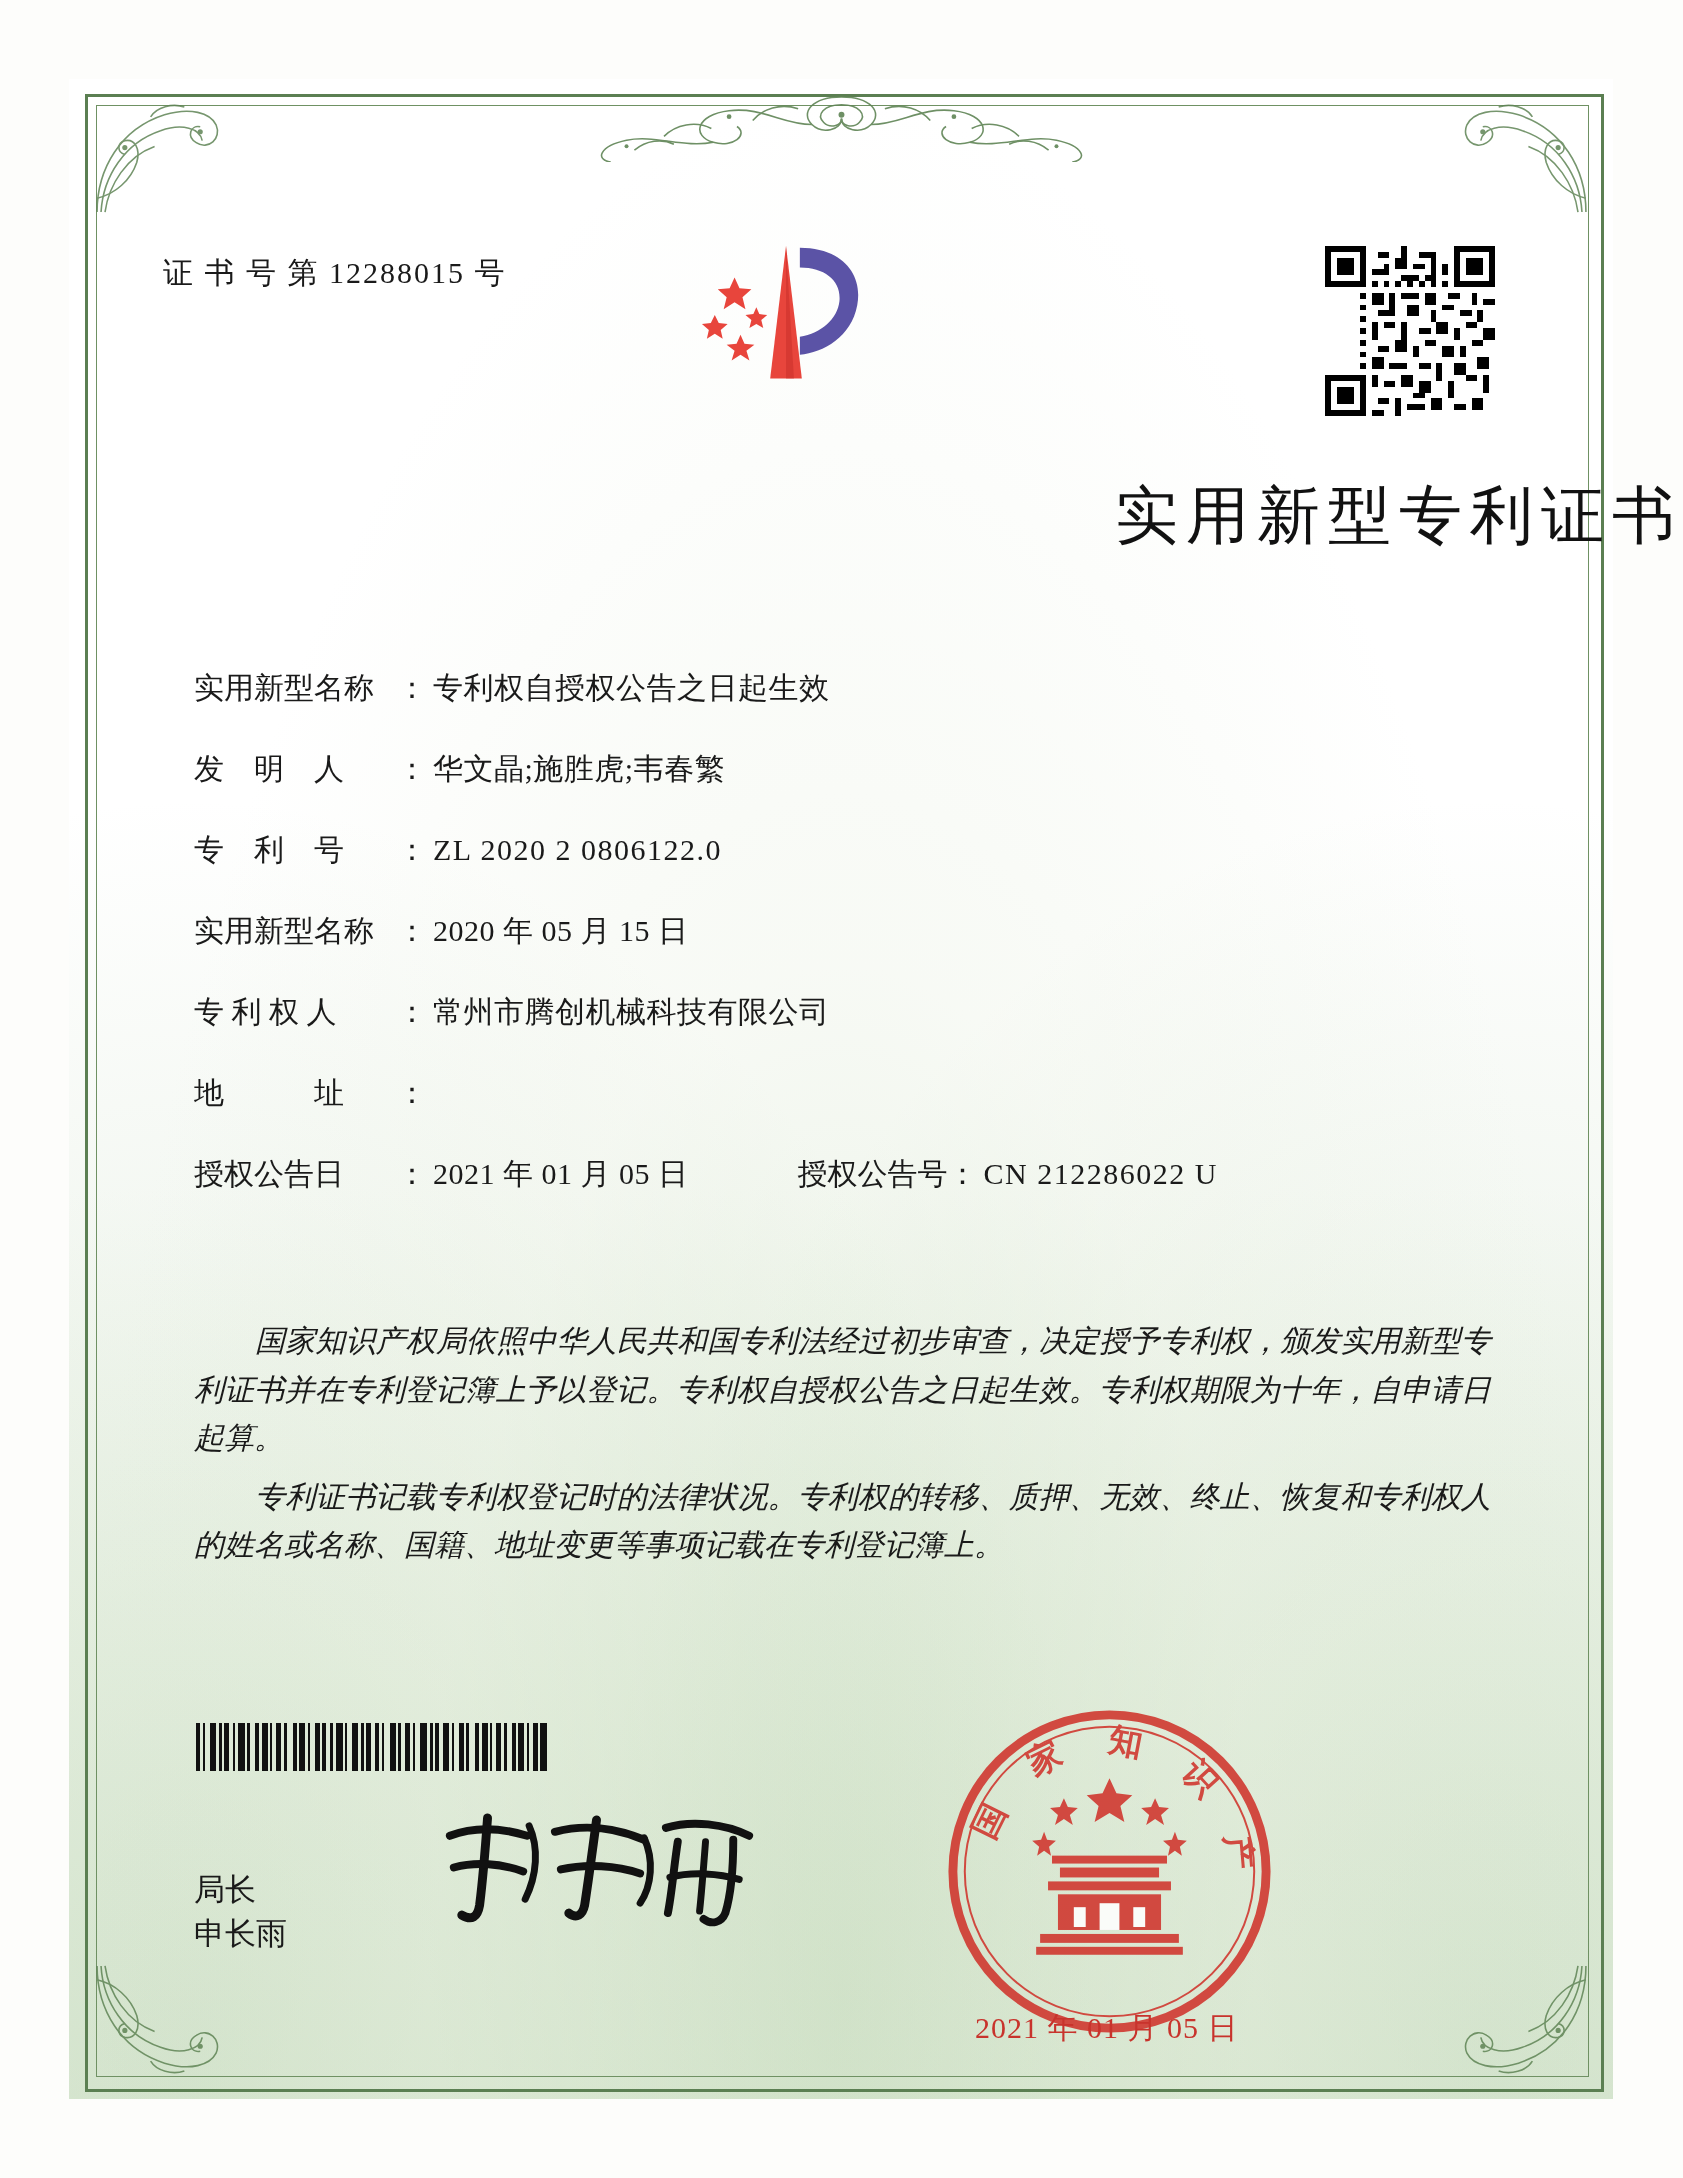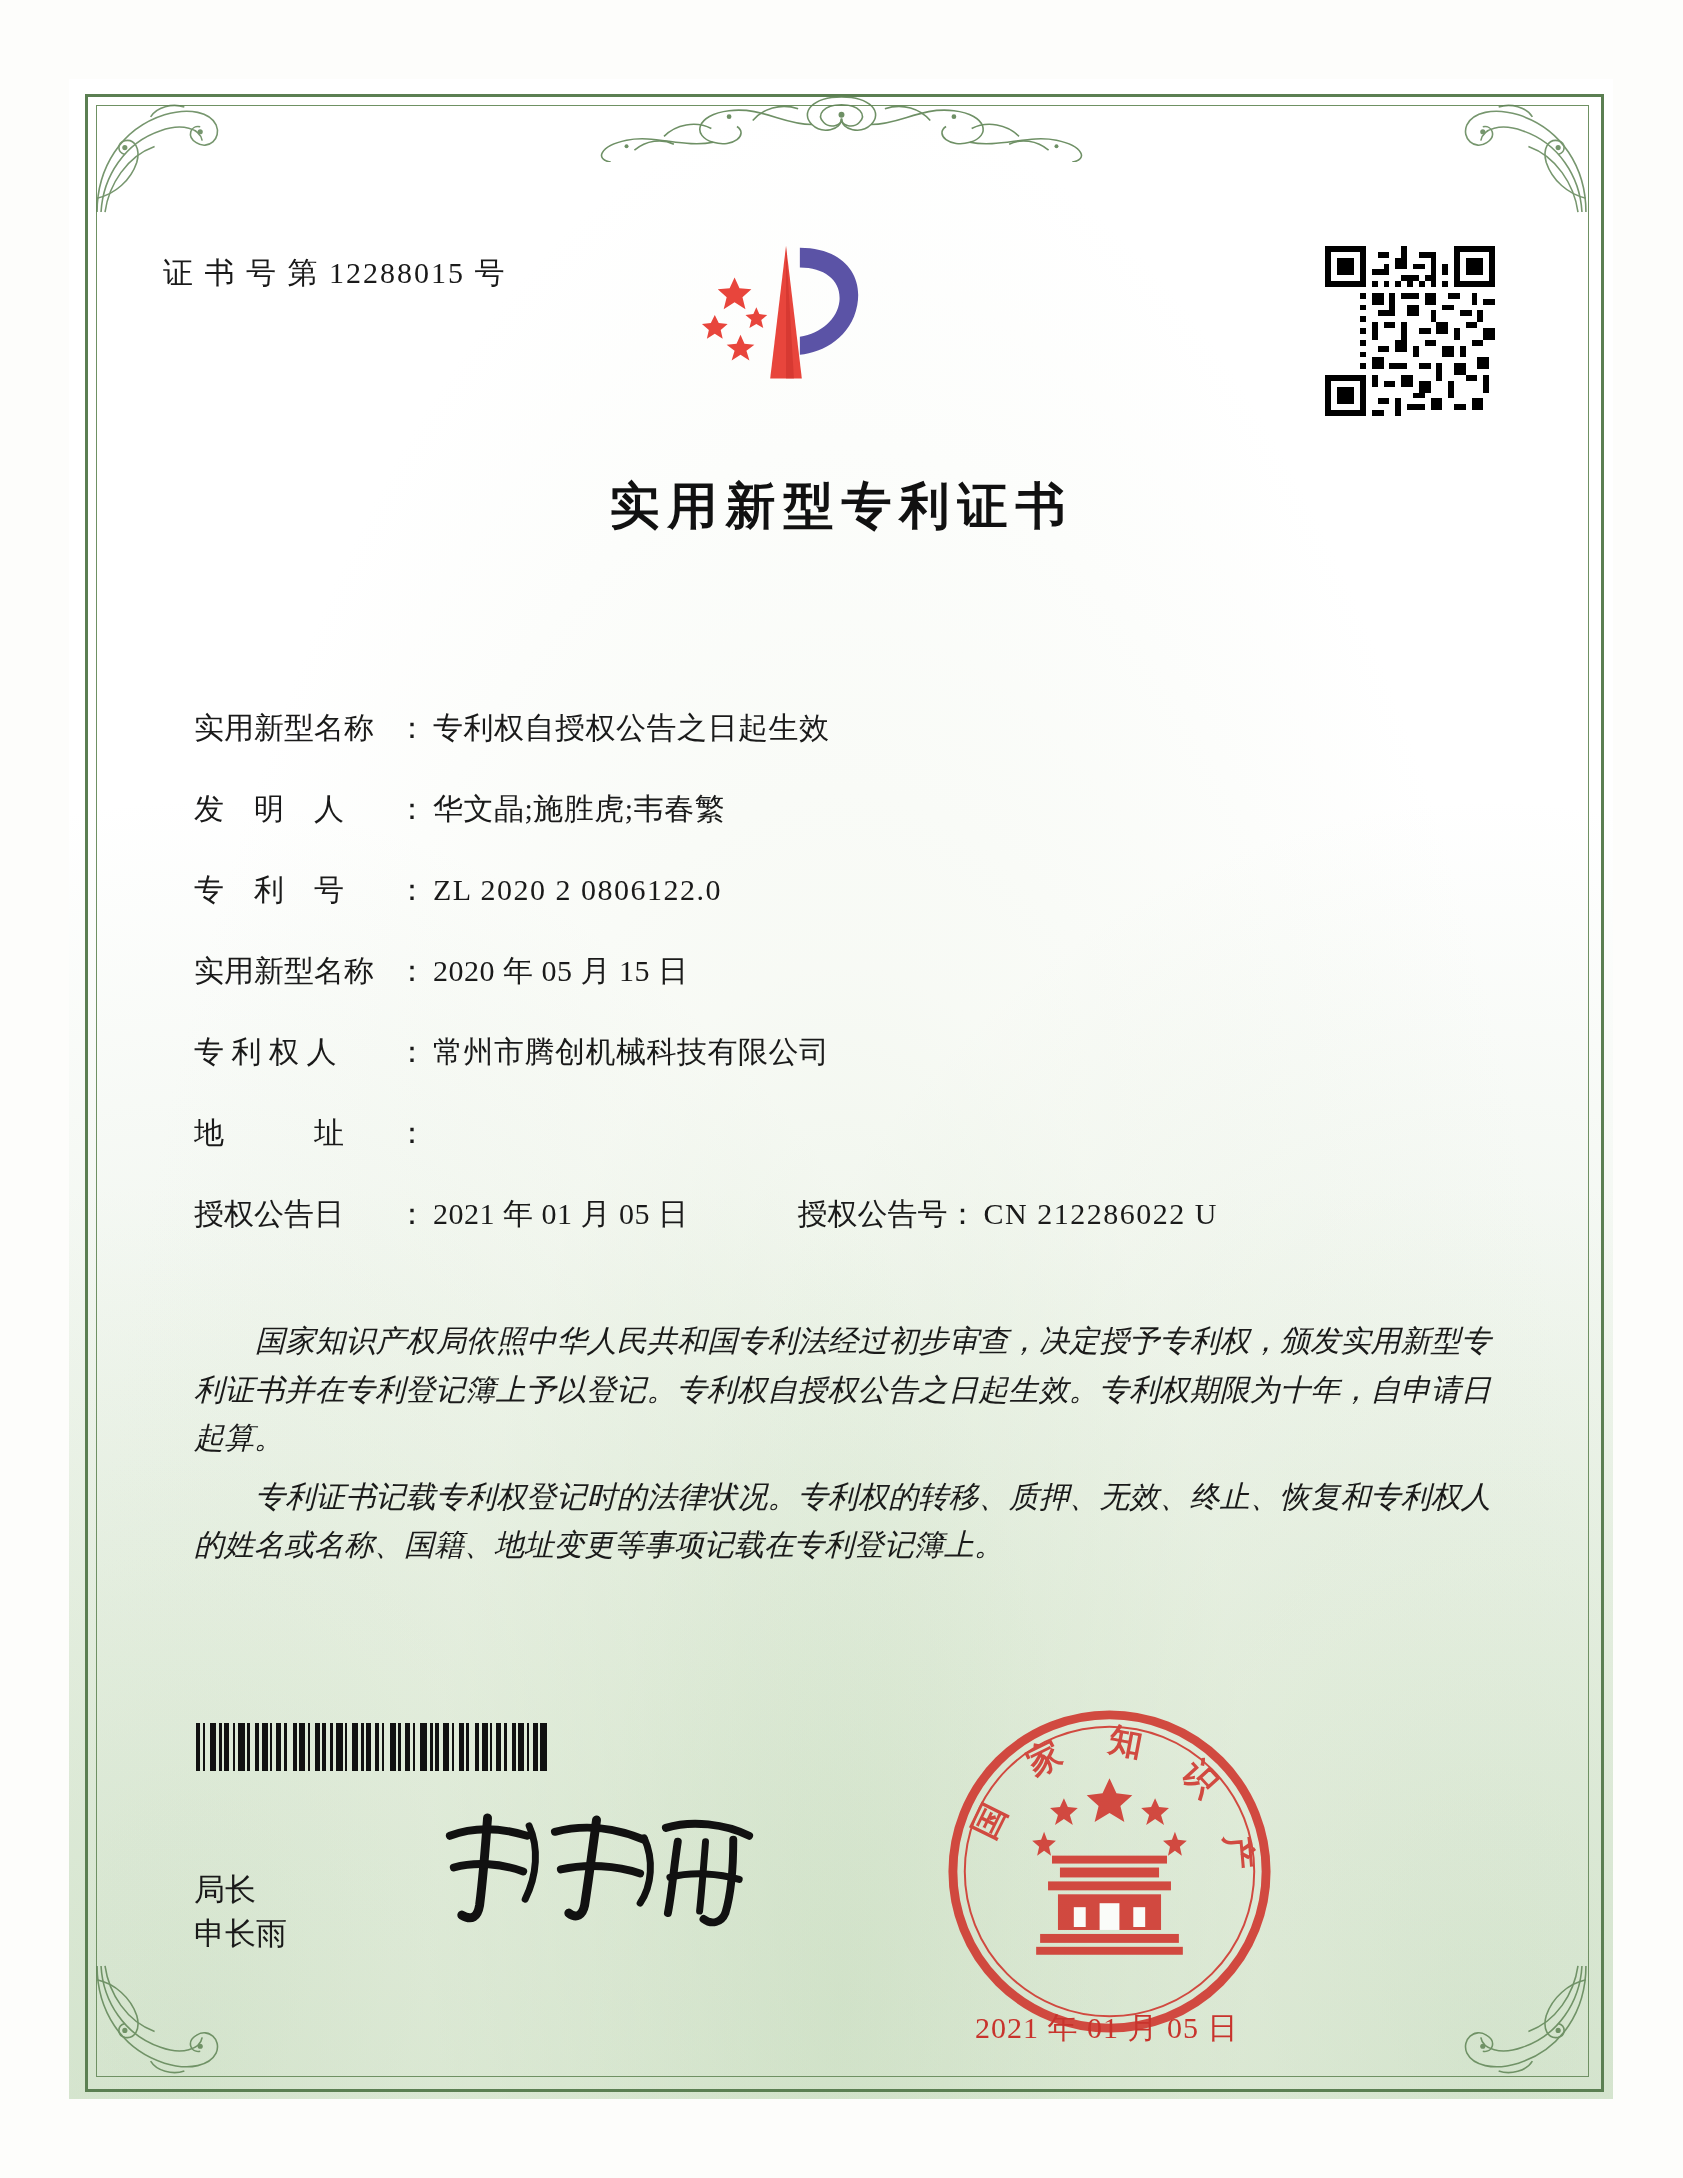--- a/index.html
+++ b/index.html
@@ -84,42 +84,41 @@
     position: absolute;
     right: 188px; top: 246px;
     width: 170px; height: 170px;
   }
   .qr canvas, .qr svg { display:block; }
 
   
   .title {
     position: absolute;
     left: 0; right: 0; top: 473px;
-    text-align: center;
+    text-align: right;
     font-family: "DejaVu Serif", "Liberation Serif", serif;
-    font-size: 50px;
-    font-weight: 700;
+    font-size: 63px;
+    font-weight: 400;
     letter-spacing: 8px;
     color: #111;
   }
 
   
   .fields {
     position: absolute;
     left: 194px; top: 673px;
     width: 1307px;
     font-size: 30px;
     line-height: 1;
   }
   .field-row {
     display: flex;
     align-items: baseline;
     margin-bottom: 51px;
     white-space: nowrap;
-    margin-top: 40px;
   }
   .field-label {
     width: 203px;
     display: inline-block;
     letter-spacing: 0px;
   }
   .field-colon { margin-right: 6px; }
   .field-value {
     letter-spacing: 0.5px;
   }

